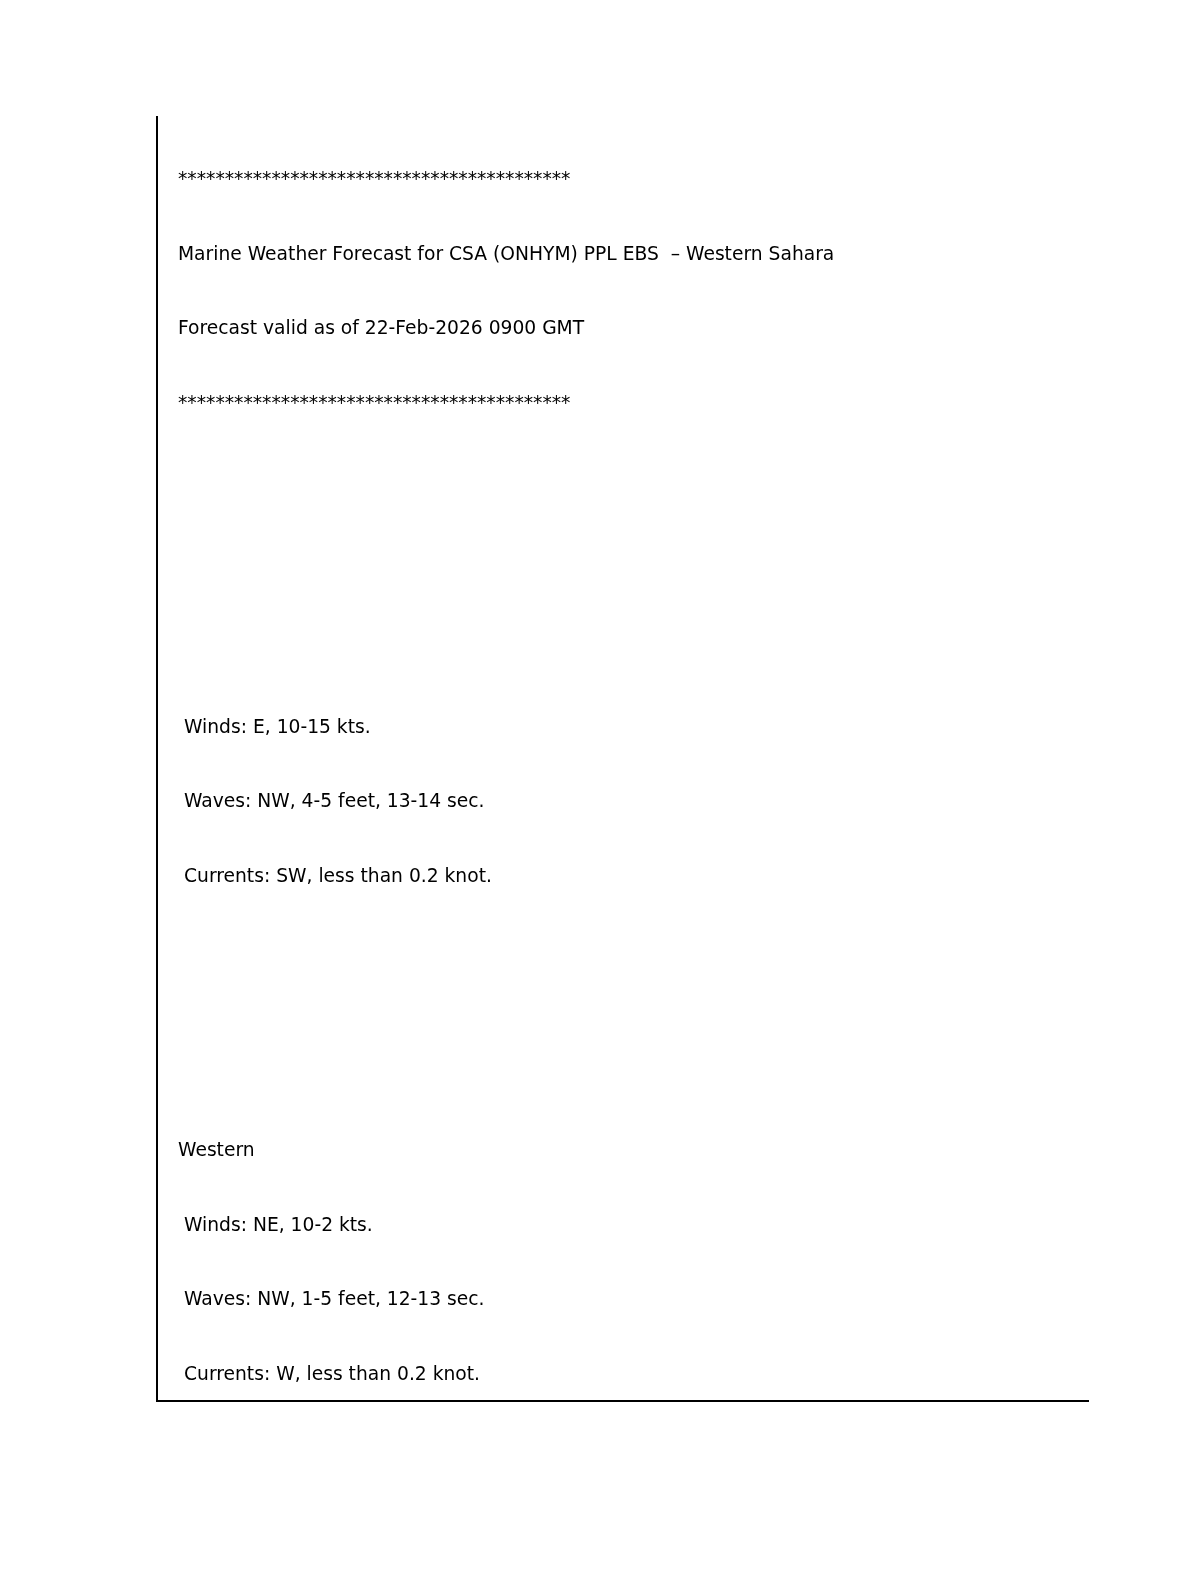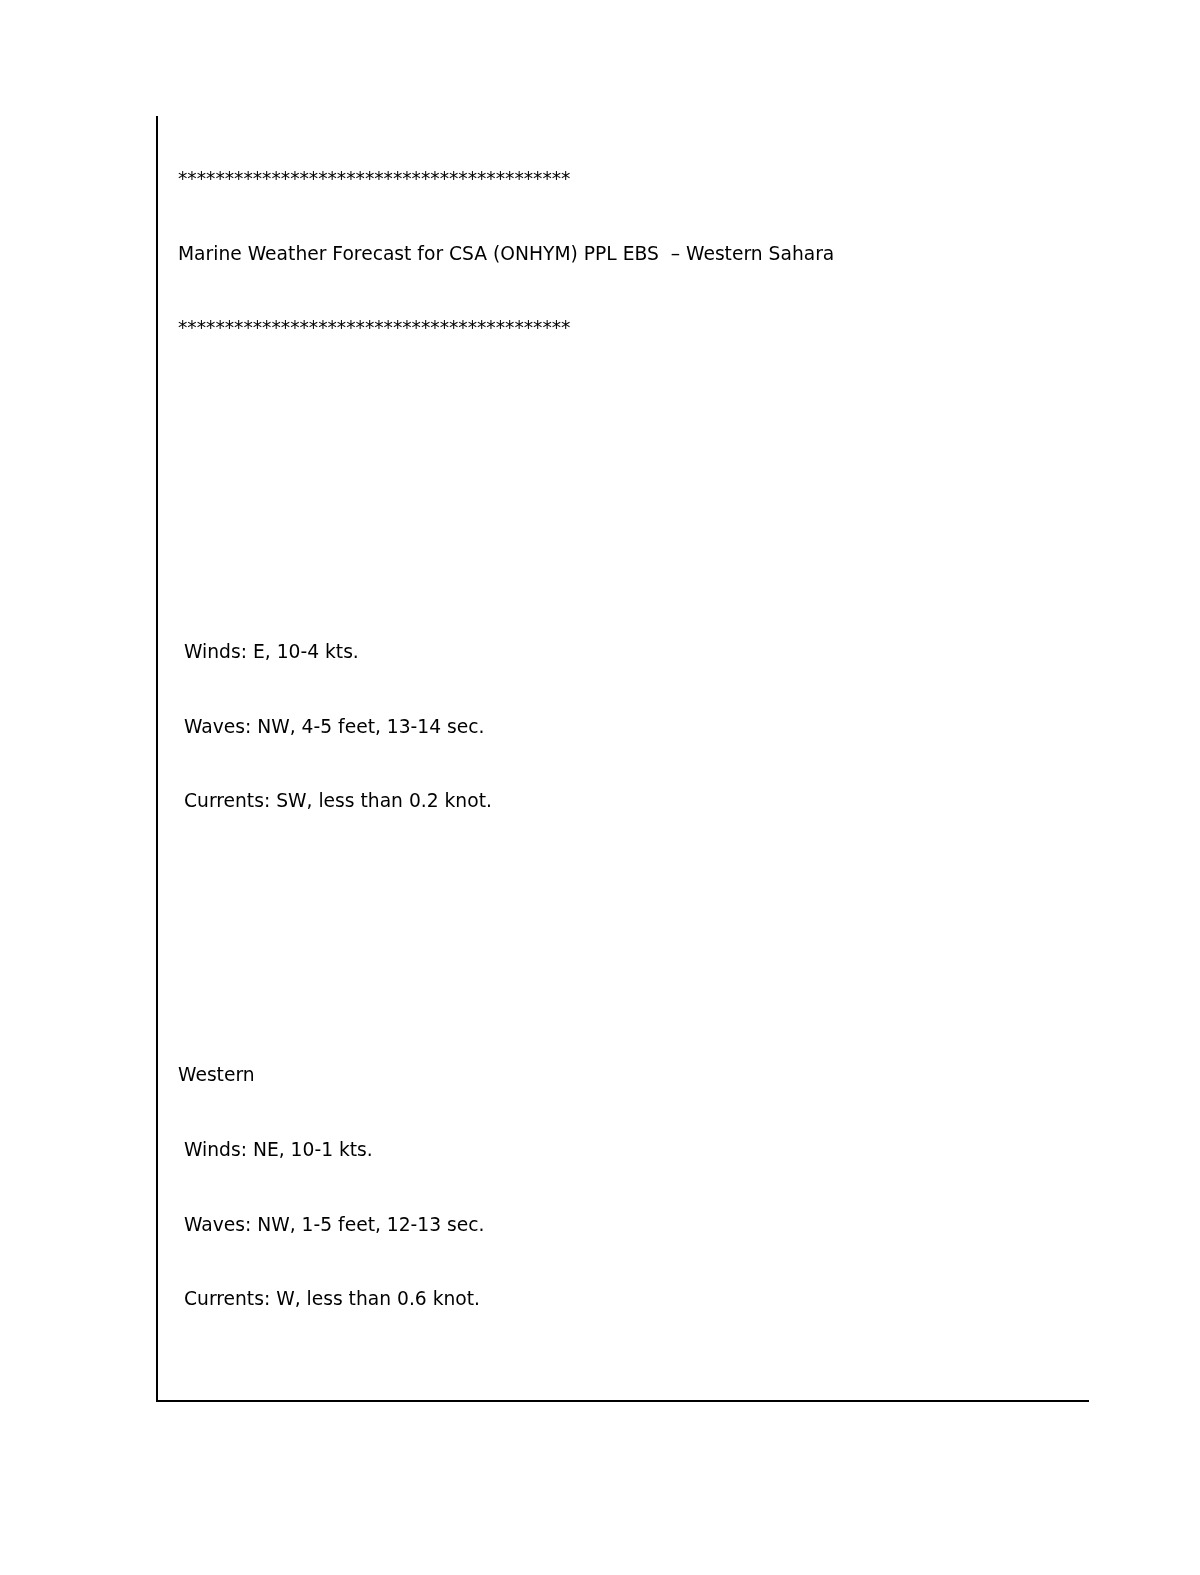--- a/index.html
+++ b/index.html
@@ -54,36 +54,37 @@
 </style>
 </head>
 <body>
 
 <div class="page">
   <div class="box-border"></div>
 
   <div class="content">
     <div class="line">******************************************</div>
     <div class="line">Marine Weather Forecast for CSA (ONHYM) PPL EBS  – Western Sahara</div>
+    <div class="line">Forecast valid as of 22-Feb-2026 0900 GMT</div>
     <div class="line">******************************************</div>
     <div class="line blank"></div>
     <div class="line blank"></div>
     <div>
   <div class="period">
-    <div class="line detail">Winds: E, 10-4 kts.</div>
+    <div class="line detail">Winds: E, 10-15 kts.</div>
     <div class="line detail">Waves: NW, 4-5 feet, 13-14 sec.</div>
     <div class="line detail">Currents: SW, less than 0.2 knot.</div>
     <div class="line blank"></div>
   </div>
 
   <div class="period">
     <div class="line">Western</div>
-    <div class="line detail">Winds: NE, 10-1 kts.</div>
+    <div class="line detail">Winds: NE, 10-2 kts.</div>
     <div class="line detail">Waves: NW, 1-5 feet, 12-13 sec.</div>
-    <div class="line detail">Currents: W, less than 0.6 knot.</div>
+    <div class="line detail">Currents: W, less than 0.2 knot.</div>
     
   </div>
 
   
 
   
 
   
 
   

